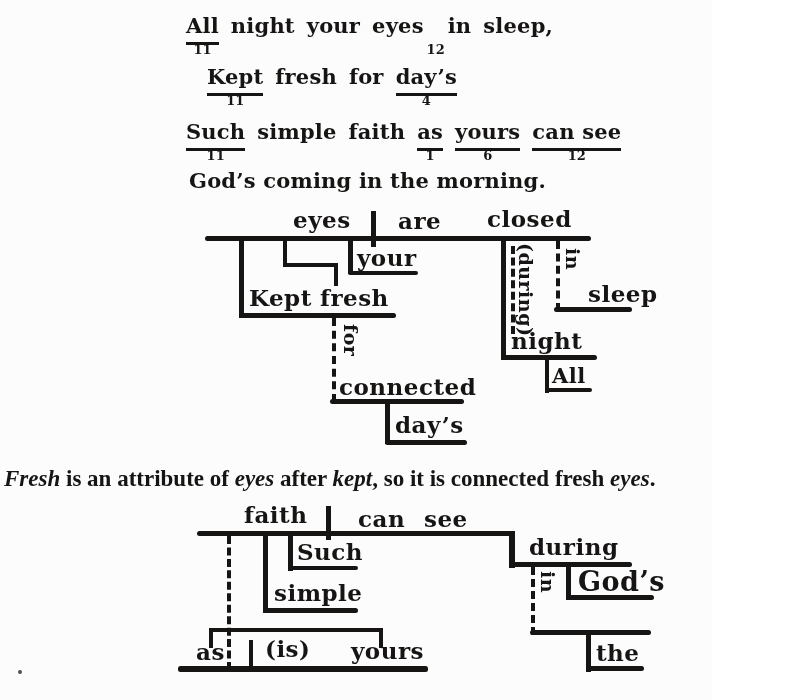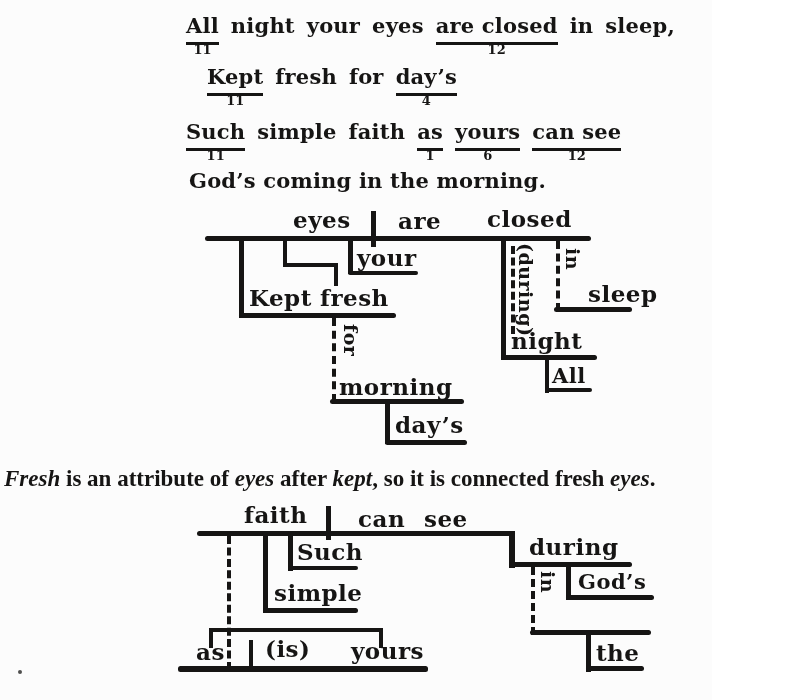--- a/index.html
+++ b/index.html
@@ -44,21 +44,21 @@
 </head>
 <body>
 
 <div id="page">
 
   <div class="pline" style="left:186px;top:13px">
     <span class="w m"><span class="t">All</span><span class="n">11</span></span>
     <span class="w"><span class="t">night</span></span>
     <span class="w"><span class="t">your</span></span>
     <span class="w"><span class="t">eyes</span></span>
-    <span class="w m"><span class="t">are closed</span><span class="n">12</span></span>
+    <span class="w m"><span class="n">12</span></span>
     <span class="w"><span class="t">in</span></span>
     <span class="w"><span class="t">sleep,</span></span>
   </div>
 
   <div class="pline" style="left:207px;top:64px">
     <span class="w m"><span class="t">Kept</span><span class="n">11</span></span>
     <span class="w"><span class="t">fresh</span></span>
     <span class="w"><span class="t">for</span></span>
     <span class="w m"><span class="t">day’s</span><span class="n">4</span></span>
   </div>
@@ -91,21 +91,21 @@
   <div class="vl" style="left:334px;top:263px;height:23px;width:4px"></div>
 
   <div class="vl" style="left:239px;top:241px;height:77px"></div>
   <div class="hl" style="left:239px;top:313px;width:157px"></div>
   <div class="dw" style="left:249px;top:286px">Kept</div>
   <div class="dw" style="left:320px;top:286px">fresh</div>
 
   <div class="dl" style="left:332px;top:318px;height:84px"></div>
   <div class="vw" style="left:340px;top:324px">for</div>
   <div class="hl" style="left:330px;top:399px;width:134px"></div>
-  <div class="dw" style="left:339px;top:375px">morning</div>
+  <div class="dw" style="left:339px;top:375px">connected</div>
   <div class="vl" style="left:385px;top:404px;height:40px"></div>
   <div class="hl" style="left:385px;top:440px;width:82px"></div>
   <div class="dw" style="left:395px;top:413px">day’s</div>
 
   <div class="vl" style="left:501px;top:241px;height:119px"></div>
   <div class="dl" style="left:511px;top:246px;height:88px"></div>
   <div class="vw" style="left:515px;top:243px">(during)</div>
   <div class="hl" style="left:501px;top:355px;width:96px"></div>
   <div class="dw" style="left:511px;top:329px">night</div>
   <div class="vl" style="left:545px;top:360px;height:33px;width:4px"></div>
@@ -135,21 +135,21 @@
   <div class="vl" style="left:288px;top:536px;height:35px"></div>
   <div class="hl" style="left:288px;top:566px;width:70px;height:4px"></div>
   <div class="dw" style="left:297px;top:540px">Such</div>
 
   <div class="vl" style="left:509px;top:531px;height:37px;width:6px"></div>
   <div class="hl" style="left:509px;top:562px;width:123px"></div>
   <div class="dw" style="left:529px;top:535px">during</div>
 
   <div class="vl" style="left:566px;top:567px;height:33px"></div>
   <div class="hl" style="left:566px;top:595px;width:88px"></div>
-  <div class="dw" style="left:578px;top:570px;font-size:21px">God’s</div>
+  <div class="dw" style="left:578px;top:570px;font-size:27px">God’s</div>
 
   <div class="dl" style="left:531px;top:567px;height:68px"></div>
   <div class="vw" style="left:537px;top:571px">in</div>
   <div class="hl" style="left:530px;top:630px;width:121px"></div>
   <div class="vl" style="left:586px;top:635px;height:37px"></div>
   <div class="hl" style="left:586px;top:666px;width:58px"></div>
   <div class="dw" style="left:596px;top:641px">the</div>
 
   <div class="hl" style="left:209px;top:628px;width:174px;height:4px;border-radius:0"></div>
   <div class="vl" style="left:209px;top:628px;height:20px;width:4px"></div>

